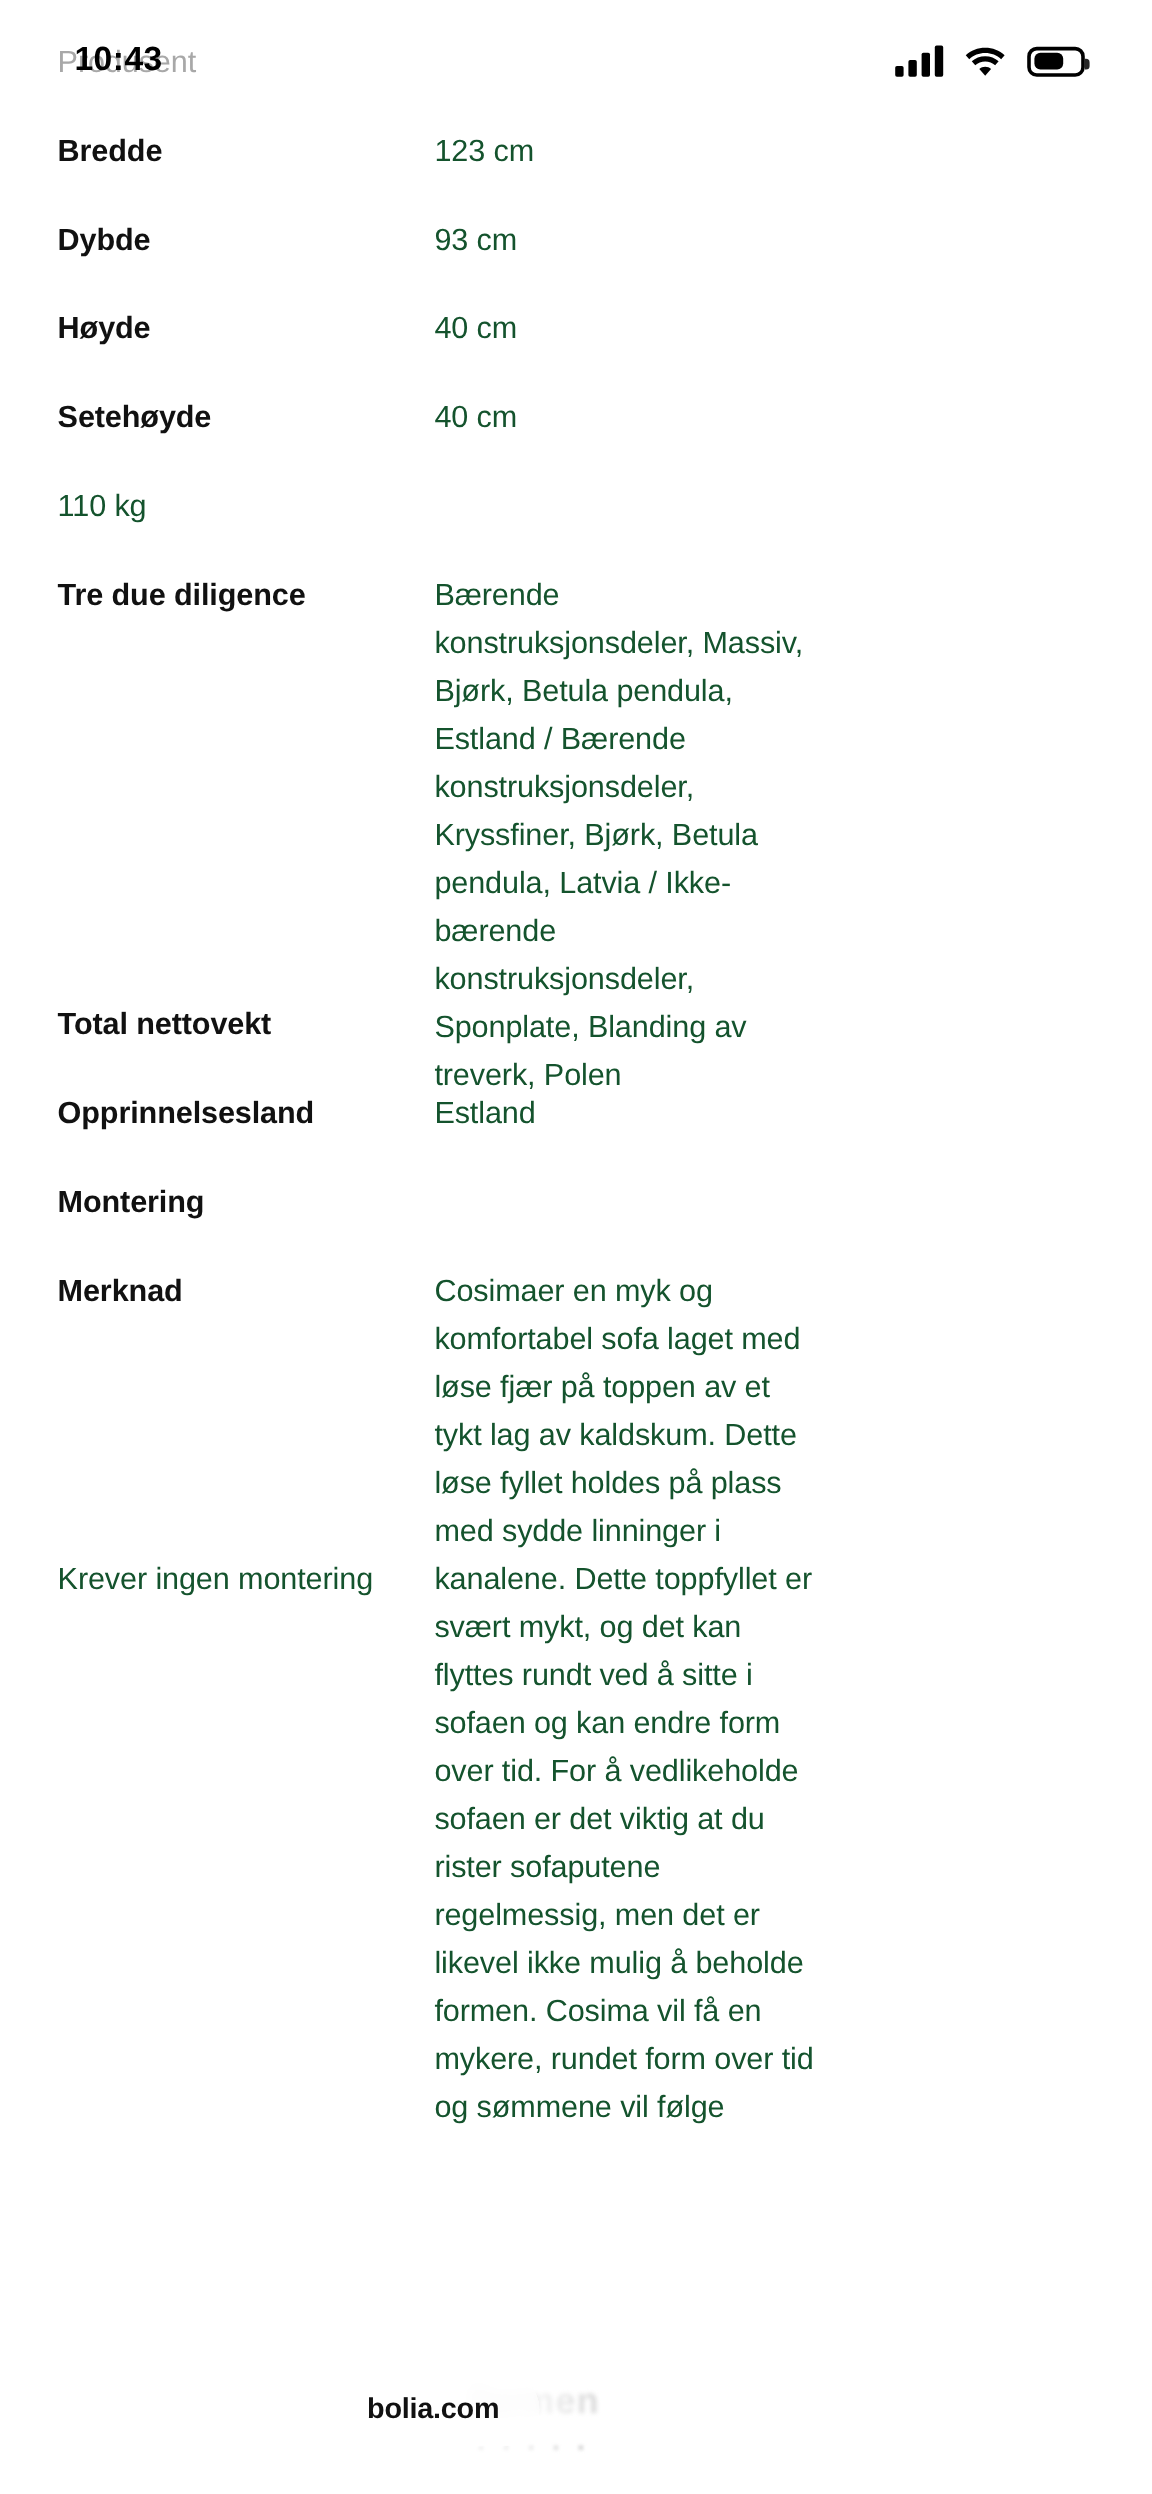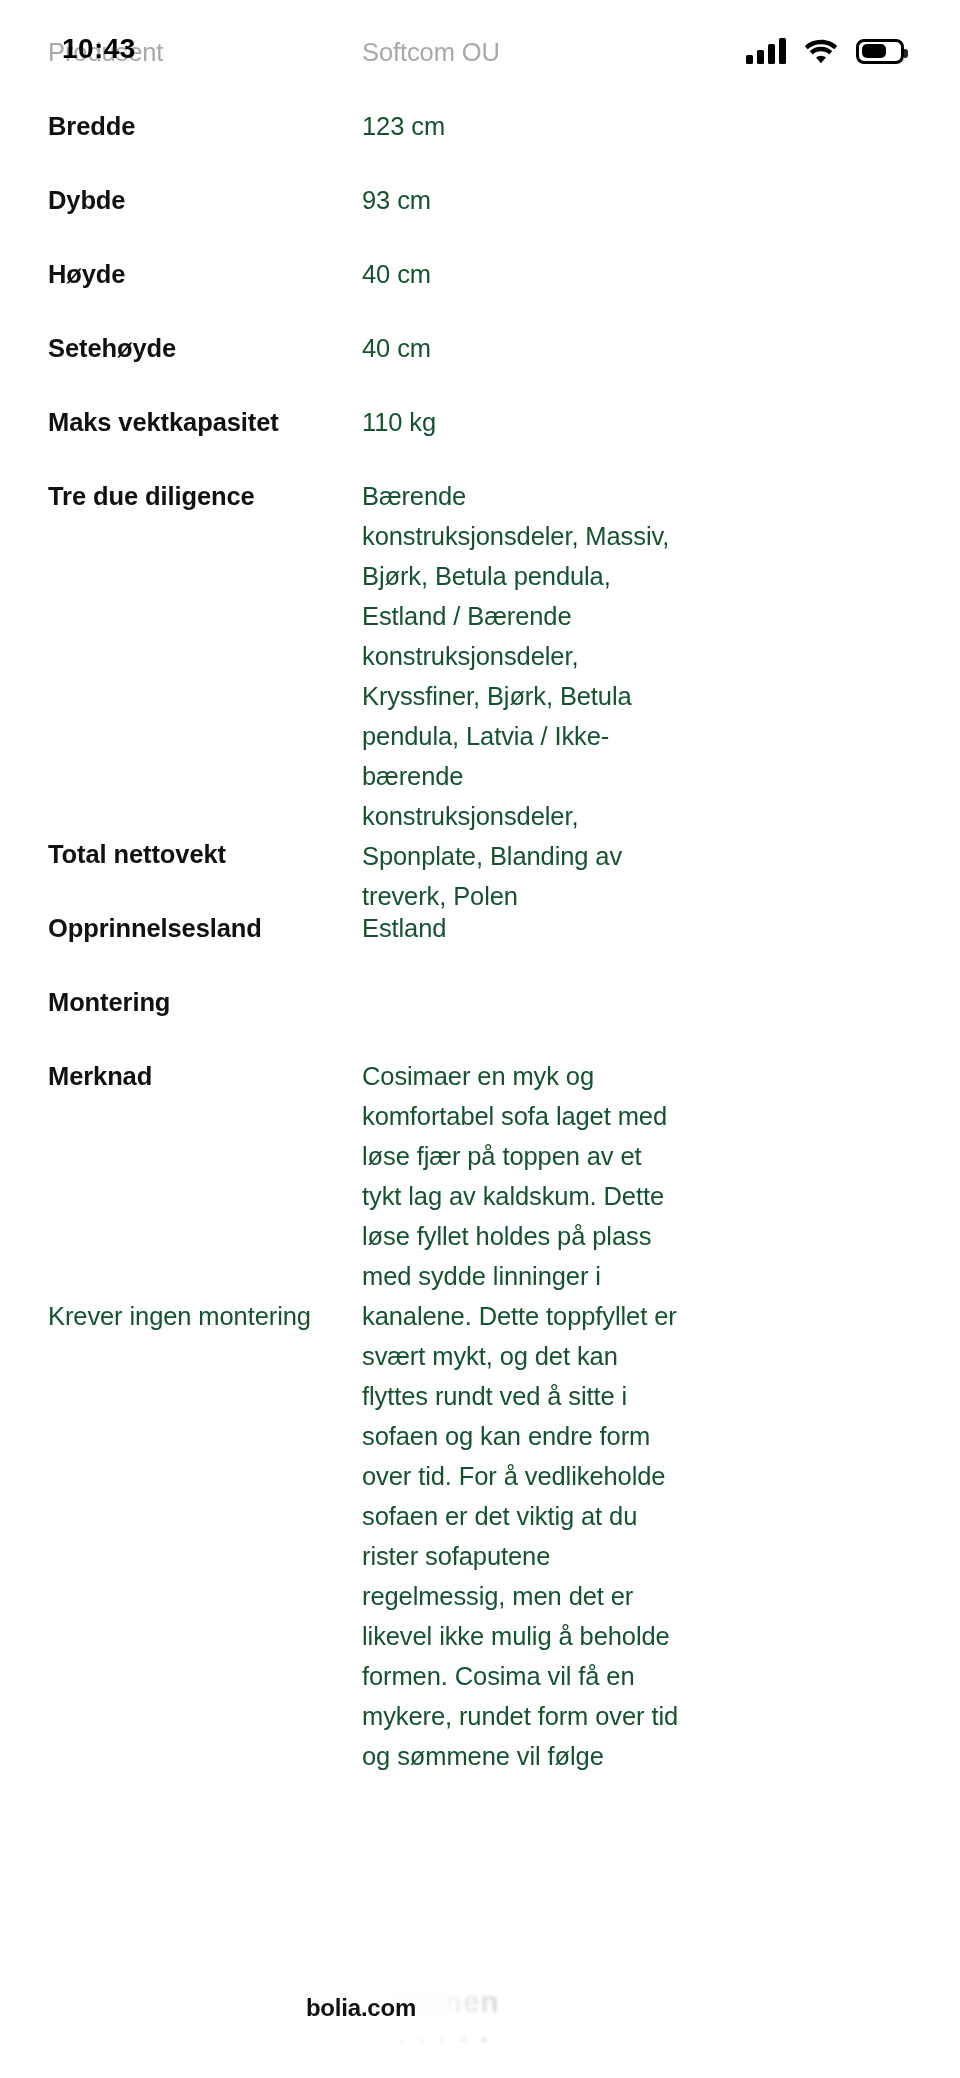--- a/index.html
+++ b/index.html
@@ -111,40 +111,38 @@
     background:radial-gradient(ellipse at 42% 48%,rgba(255,255,255,0.95) 0%,rgba(255,255,255,0.55) 46%,rgba(255,255,255,0) 76%);
     z-index:20;pointer-events:none;
   }
 </style>
 </head>
 <body>
 
 <div class="spec-table">
     <div class="spec-row faded" style="position: absolute; top: 8px; left: 0px; width: 960px;">
       <div class="spec-label">Produsent</div>
-      <div class="spec-value">Softcom OU</div>
     </div>
     <div class="spec-row" style="position: absolute; top: 82px; left: 0px; width: 960px;">
       <div class="spec-label">Bredde</div>
       <div class="spec-value">123 cm</div>
     </div>
     <div class="spec-row" style="position: absolute; top: 156px; left: 0px; width: 960px;">
       <div class="spec-label">Dybde</div>
       <div class="spec-value">93 cm</div>
     </div>
     <div class="spec-row" style="position: absolute; top: 230px; left: 0px; width: 960px;">
       <div class="spec-label">Høyde</div>
       <div class="spec-value">40 cm</div>
     </div>
     <div class="spec-row" style="position: absolute; top: 304px; left: 0px; width: 960px;">
       <div class="spec-label">Setehøyde</div>
       <div class="spec-value">40 cm</div>
     </div>
     <div class="spec-row" style="position: absolute; top: 378px; left: 0px; width: 960px;">
-      <div class="spec-label">Maks vektkapasitet</div>
       <div class="spec-value">110 kg</div>
     </div>
     <div class="spec-row" style="position: absolute; top: 452px; left: 0px; width: 860px;">
       <div class="spec-label">Tre due diligence</div>
       <div class="spec-value">Bærende konstruksjonsdeler, Massiv, Bjørk, Betula pendula, Estland / Bærende konstruksjonsdeler, Kryssfiner, Bjørk, Betula pendula, Latvia / Ikke-bærende konstruksjonsdeler, Sponplate, Blanding av treverk, Polen</div>
     </div>
     <div class="spec-row" style="position: absolute; top: 810px; left: 0px; width: 960px;">
       <div class="spec-label">Total nettovekt</div>
     </div>
     <div class="spec-row" style="position: absolute; top: 884px; left: 0px; width: 791px;">

